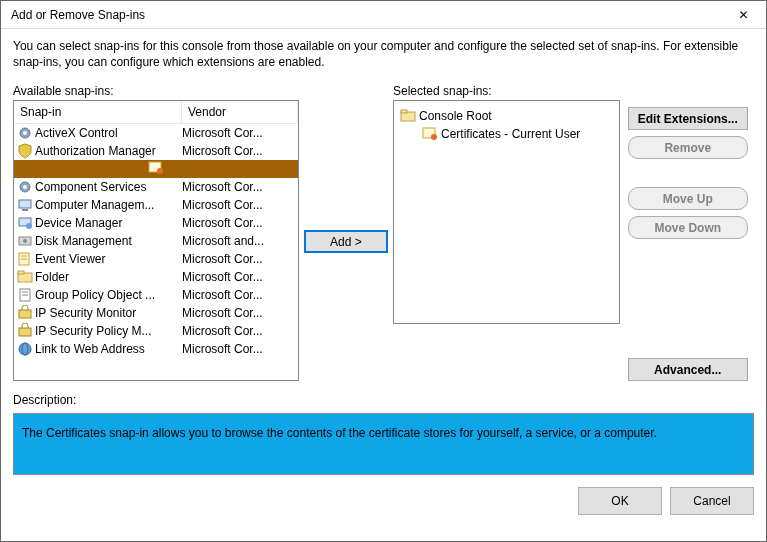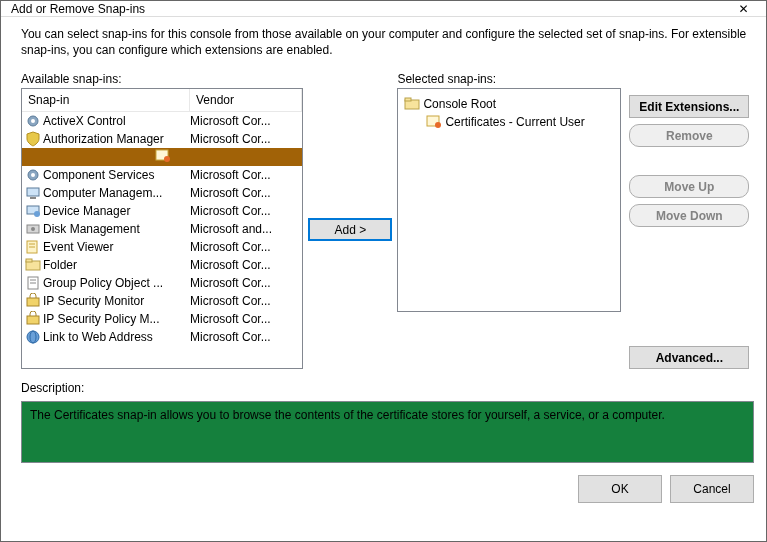--- a/index.html
+++ b/index.html
@@ -1,21 +1,21 @@
 <!DOCTYPE html>
 <html><head>
 <meta charset="utf-8">
 <style>
 * { box-sizing: border-box; font-family: "Segoe UI", Tahoma, sans-serif; font-size: 12px; }
 html, body { margin: 0; padding: 0; }
 .window { width: 767px; height: 542px; background: #fff; border: 1px solid #666; display: flex; flex-direction: column; }
-.titlebar { height: 16px; display: flex; align-items: center; padding: 0 0 0 10px; border-bottom: 1px solid #ddd; }
+.titlebar { height: 28px; display: flex; align-items: center; padding: 0 0 0 10px; border-bottom: 1px solid #ddd; }
 .titlebar .title { flex: 1; font-size: 12px; }
 .titlebar .close { width: 45px; height: 29px; text-align: center; line-height: 29px; font-size: 14px; cursor: pointer; }
-.body { padding: 10px 12px 12px 12px; flex: 1; display: flex; flex-direction: column; margin-left: 8px; }
+.body { padding: 10px 12px 12px 12px; flex: 1; display: flex; flex-direction: column; }
 .intro { margin: 0 0 14px 0; line-height: 1.3; }
 .lbl { margin-bottom: 2px; }
 .main { display: flex; gap: 8px; flex: 0 0 auto; }
 .col { display: flex; flex-direction: column; }
 .listview { border: 1px solid #828790; background: #fff; overflow: hidden; position: relative; }
 .lv-headers { display: flex; background: #fff; border-bottom: 1px solid #e8e8e8; align-items: flex-end; }
 .lv-h { padding: 4px 6px; border-right: 1px solid #e8e8e8; background: #fff; }
 .lv-rows { overflow-y: scroll; height: 256px; }
 .lv-row { display: flex; align-items: center; height: 18px; }
 .lv-row.selected { background: #a16207; flex-direction: column; }
@@ -26,21 +26,21 @@
 .btn { min-width: 84px; height: 22px; border: 1px solid #adadad; background: #e1e1e1; cursor: pointer; padding: 0 8px; }
 .btn.disabled { color: #838383; background: #efefef; cursor: default; border-radius: 10px; }
 .btn.wide { width: 120px; height: 23px; font-weight: bold; }
 .btn.add { width:70px; height:23px; border:1px solid #0078d7; background:#e1e1e1; outline:1px solid #0078d7; outline-offset:-2px;}
 .tree { border: 1px solid #828790; background: #fff; height: 224px; padding: 6px; overflow: auto; }
 .tree-item { display: flex; align-items: center; height: 18px; }
 .tree-item .ico { width: 16px; height: 16px; margin-right: 3px; }
 .tree-child { padding-left: 22px; }
 .rightcol { display: flex; flex-direction: column; gap: 6px; padding-top: 0; }
 .rightcol .spacer { flex: 1; }
-.desc-box { border: 1px solid #828790; background: #15803d; height: 62px; padding: 6px 8px; margin-top: 4px; }
+.desc-box { border: 1px solid #828790; background: #0ea5e9; height: 62px; padding: 12px 8px; margin-top: 4px; }
 .footer { display: flex; justify-content: flex-end; gap: 8px; margin-top: 12px; }
 .footer .btn { width: 76px; height: 28px; }
 
 svg { display: block; }
 </style>
 </head>
 <body>
 
 <div class="window">
   <div class="titlebar">

